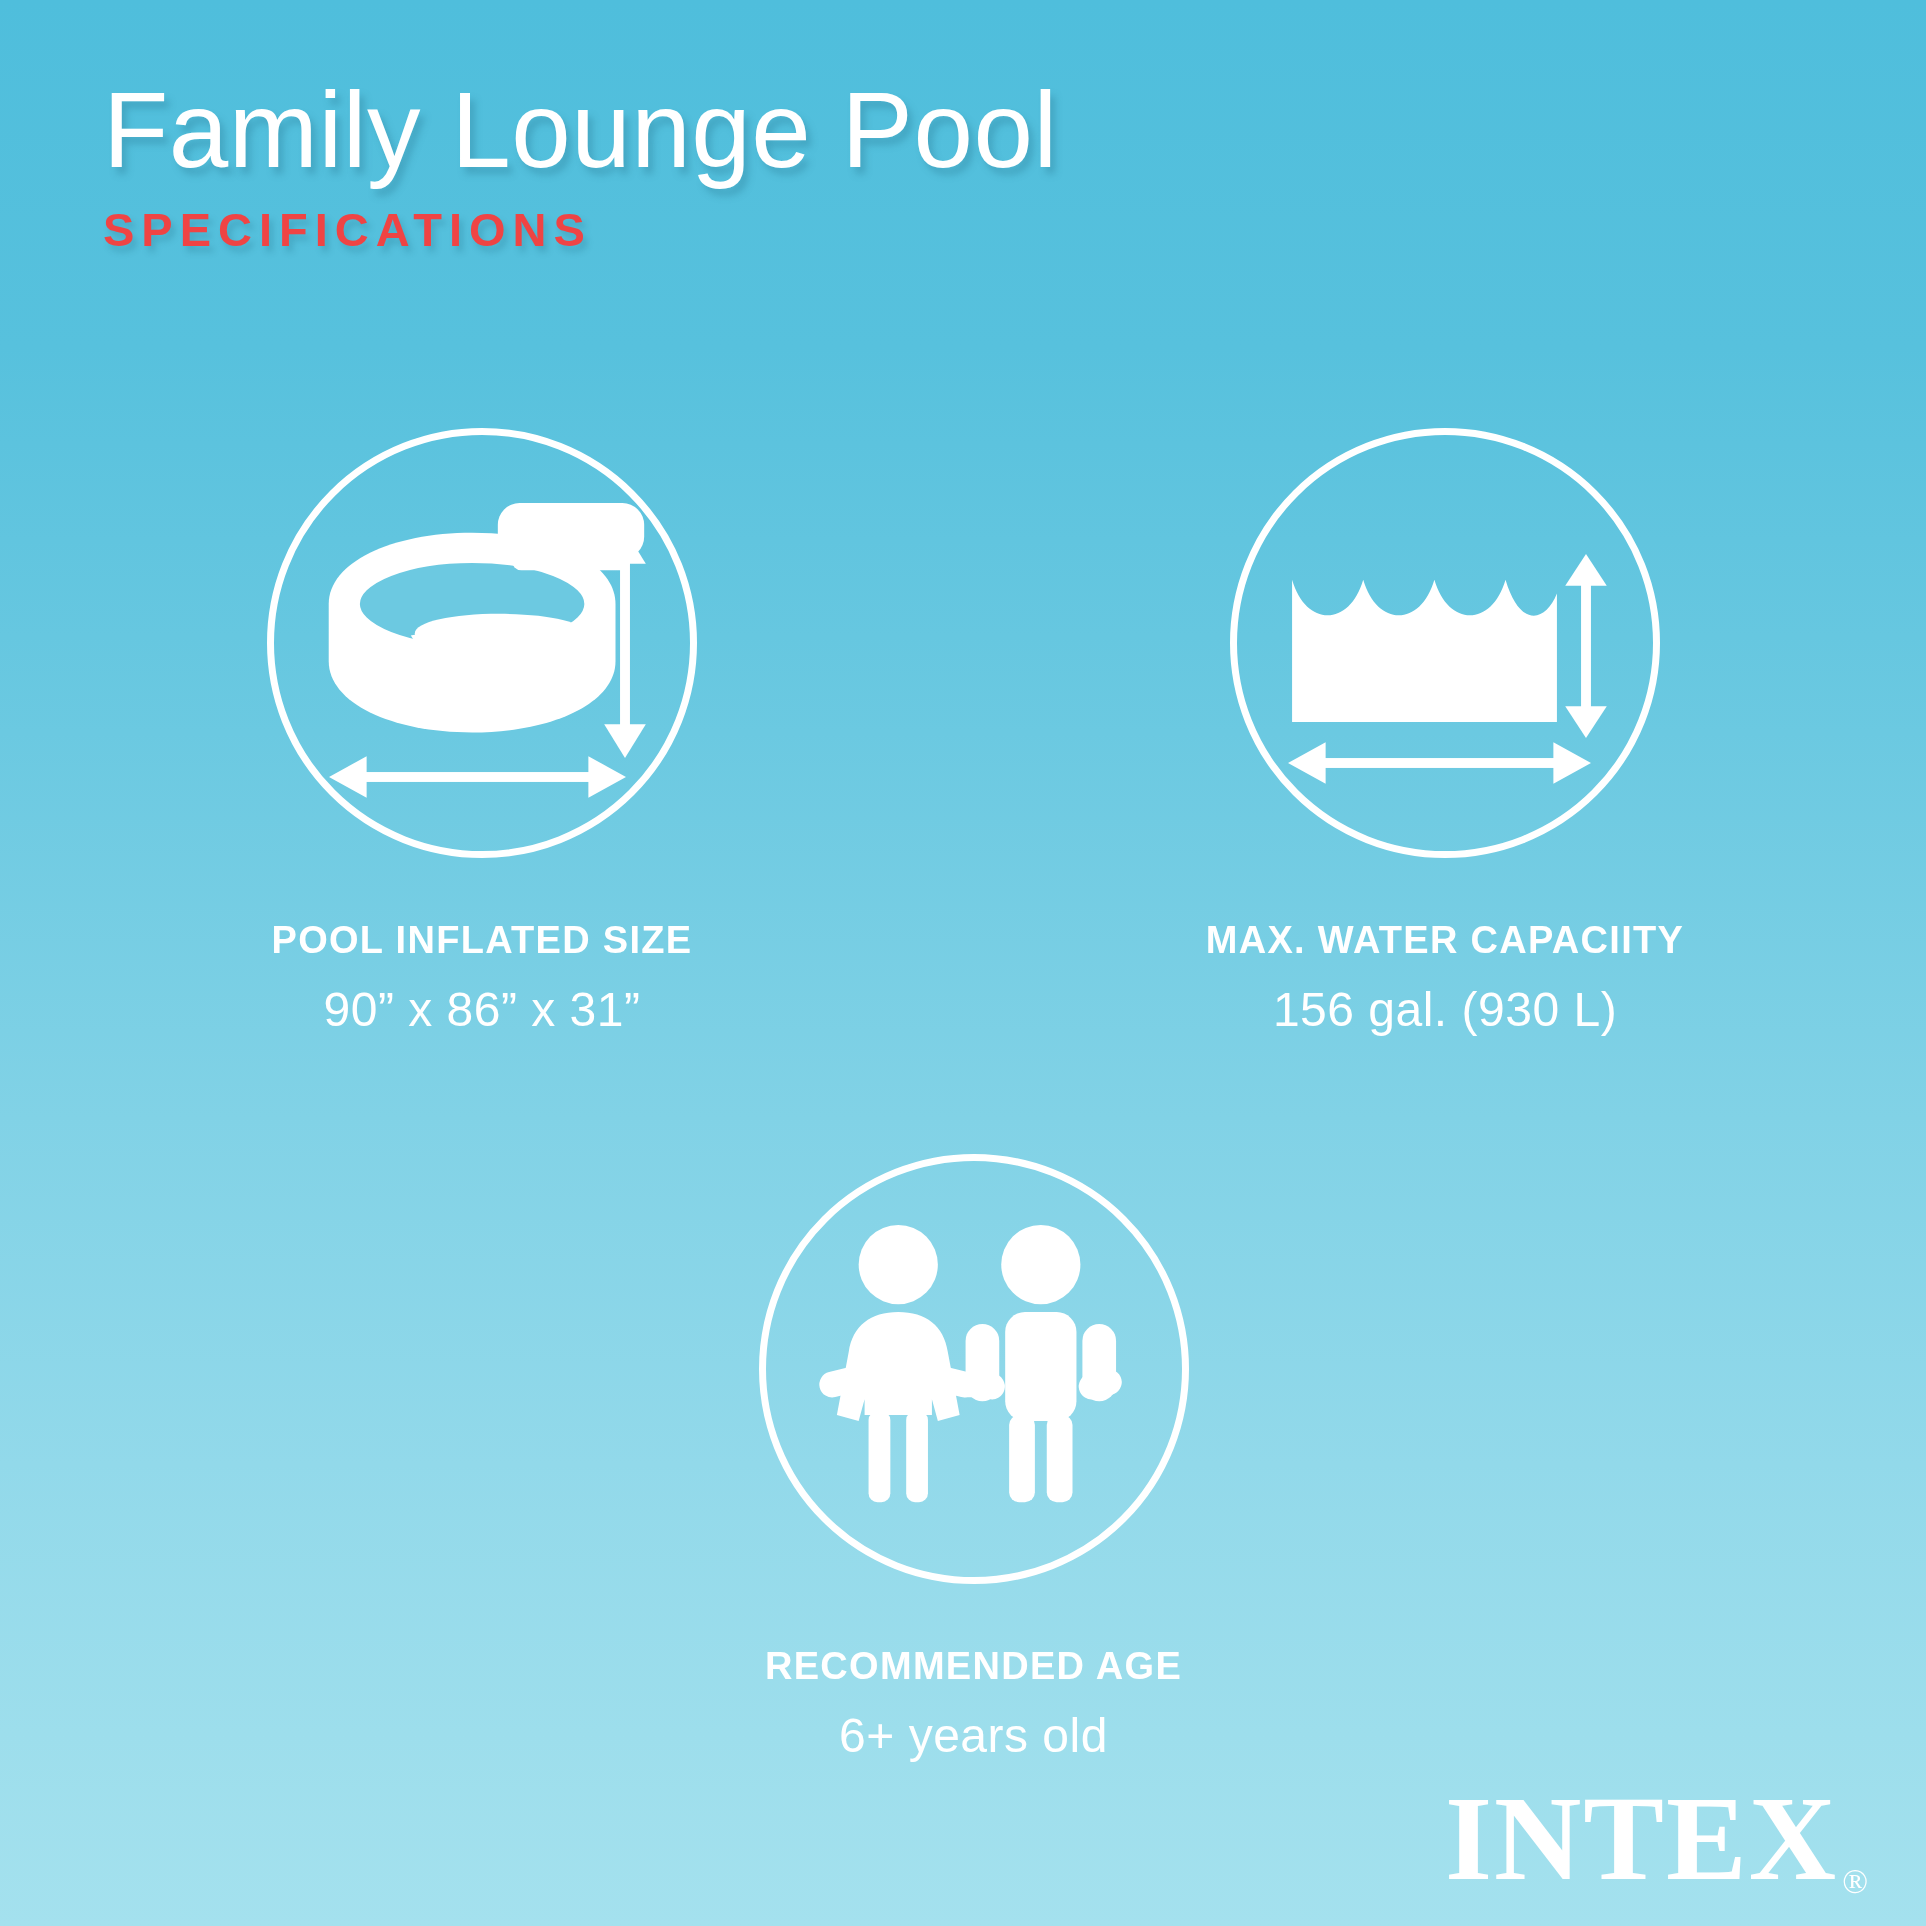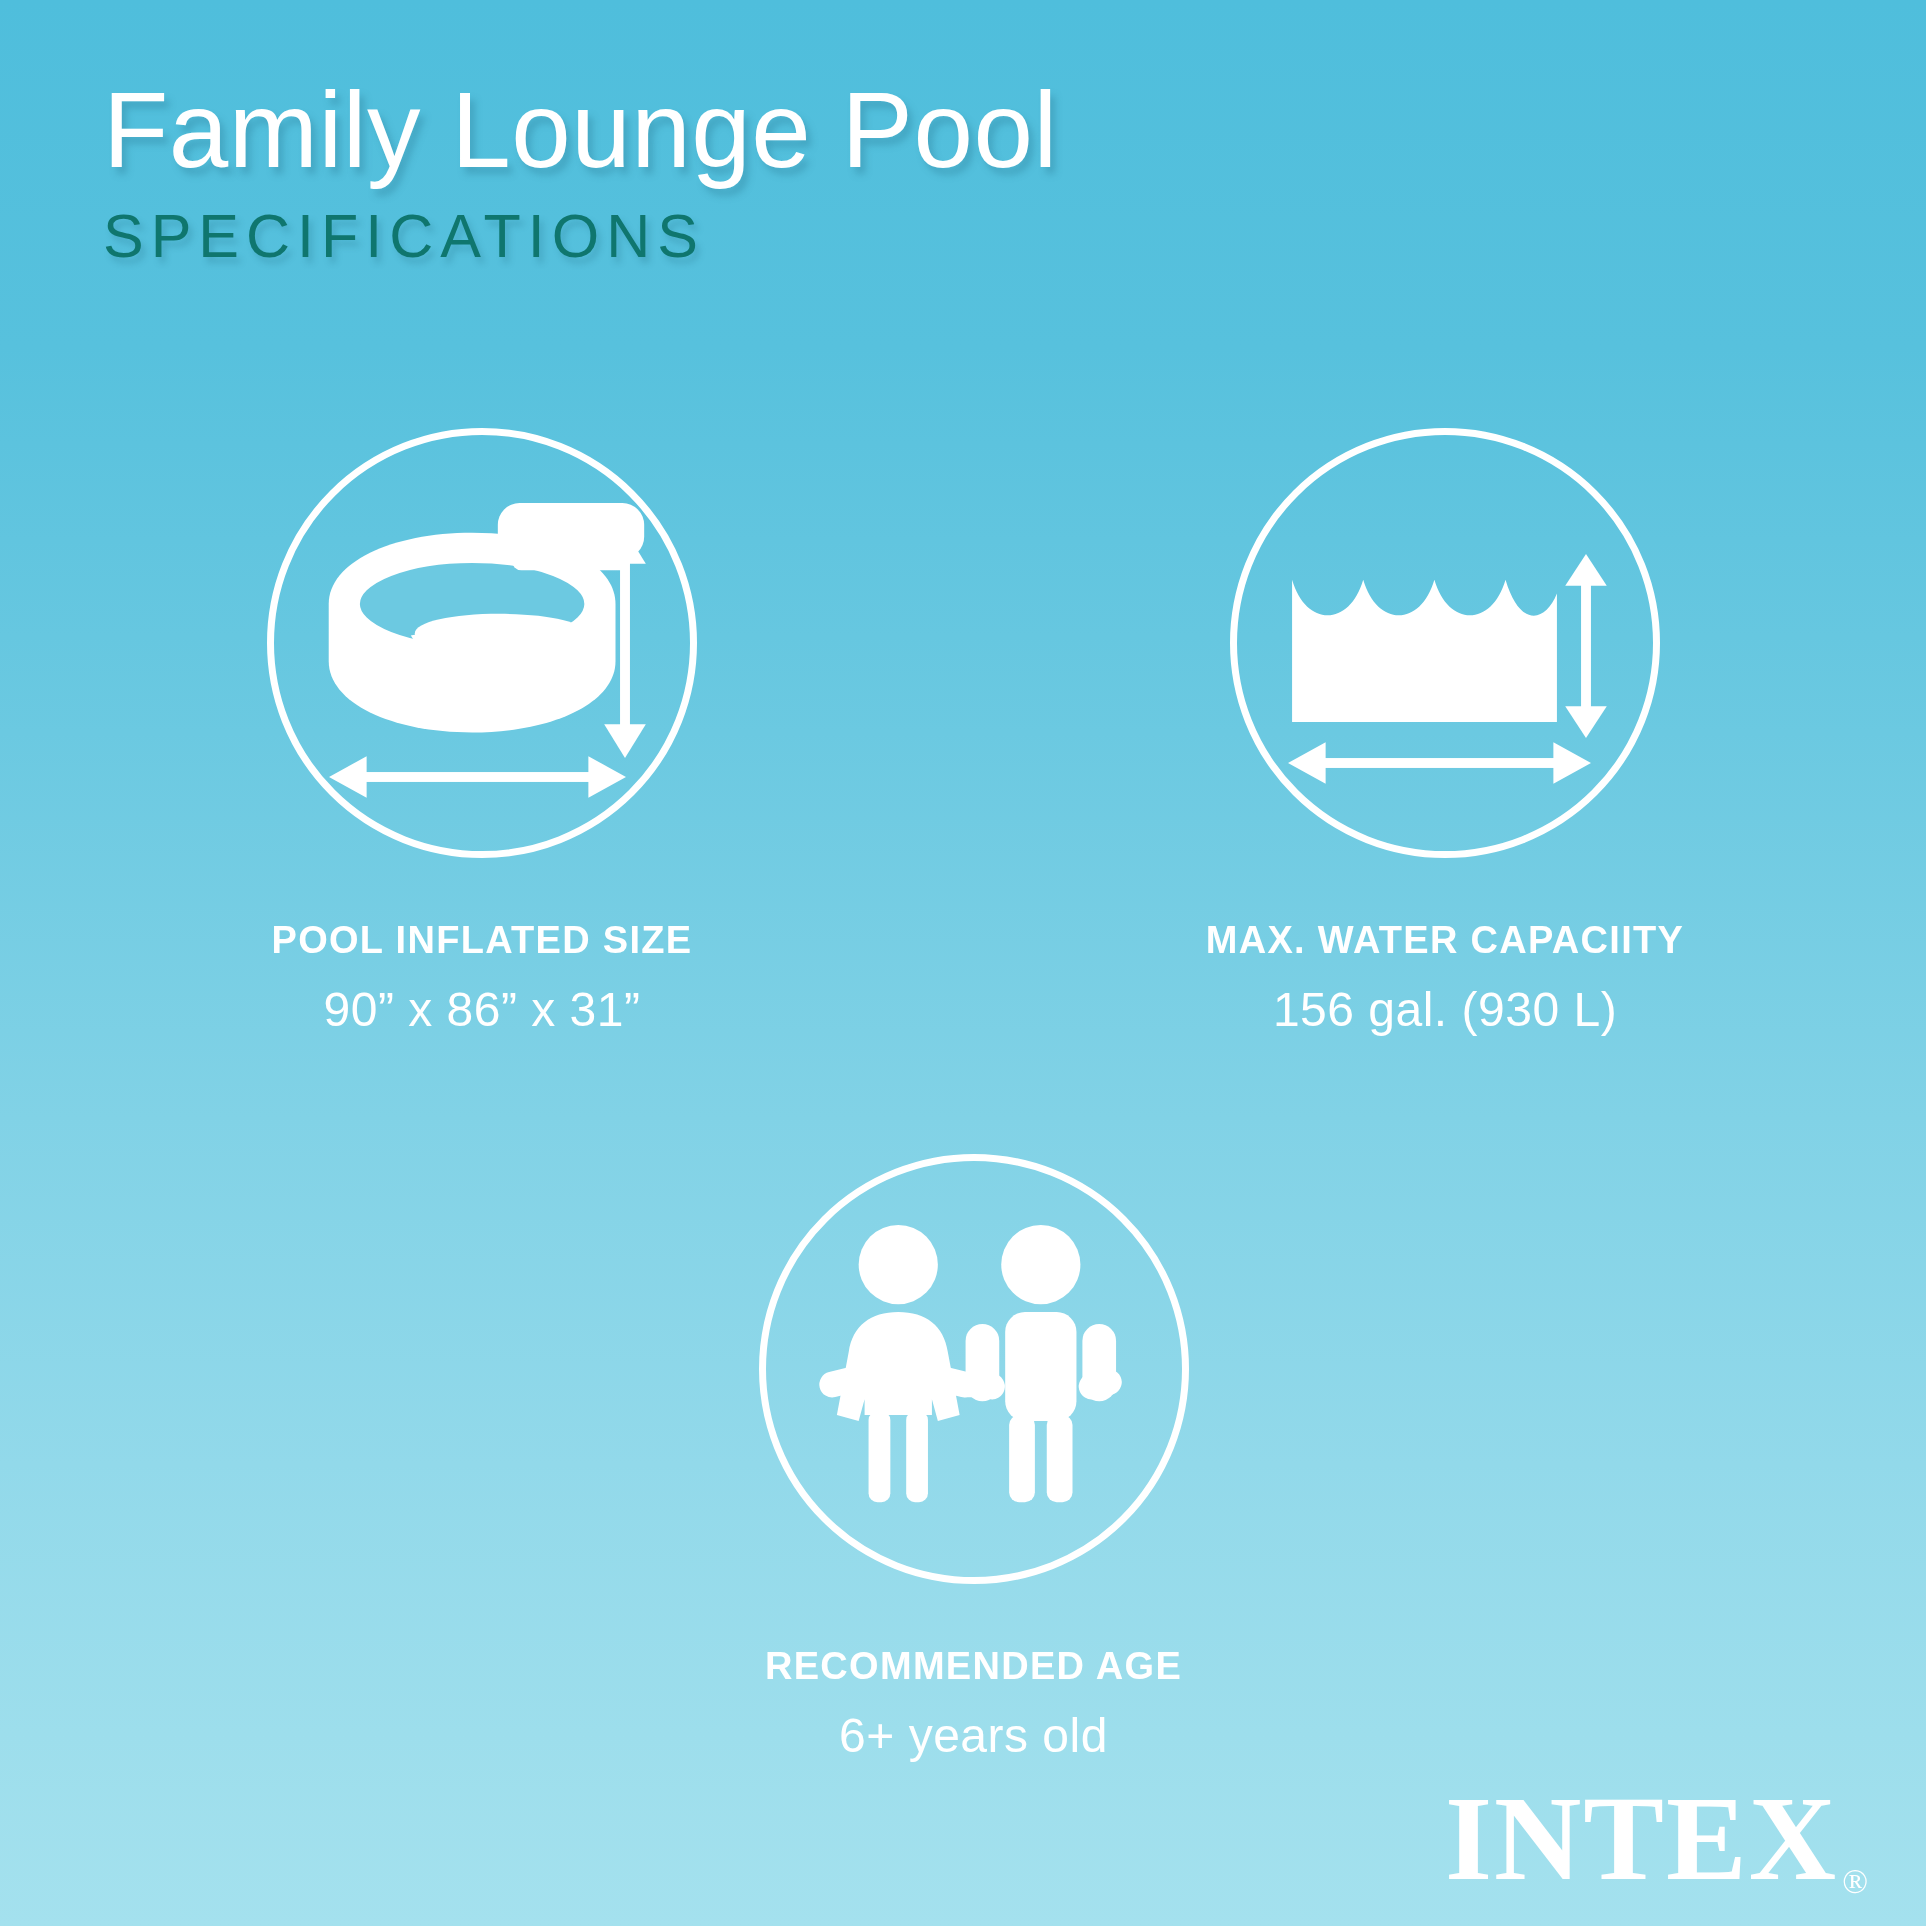--- a/index.html
+++ b/index.html
@@ -37,24 +37,24 @@
     font-size: 107px;
     line-height: 1.0;
     font-weight: 400;
     color: #ffffff;
     letter-spacing: 0.5px;
     text-shadow: 5px 7px 7px rgba(40, 120, 145, 0.35);
     white-space: nowrap;
   }
   .subtitle {
     margin-top: 22px;
-    font-size: 61px;
+    font-size: 47px;
     line-height: 1.0;
-    font-weight: 400;
-    color: #0f766e;
+    font-weight: 700;
+    color: #ef4444;
     letter-spacing: 7px;
     text-shadow: 4px 6px 6px rgba(40, 120, 145, 0.32);
     white-space: nowrap;
   }
 
   
   .cards {
     position: absolute;
     left: 0;
     top: 428px;

